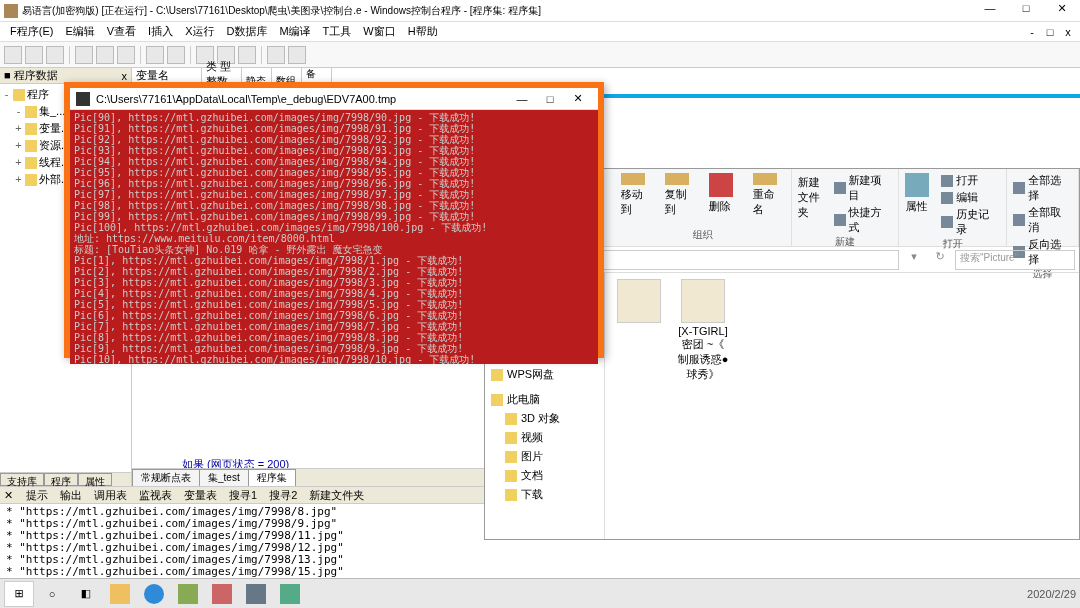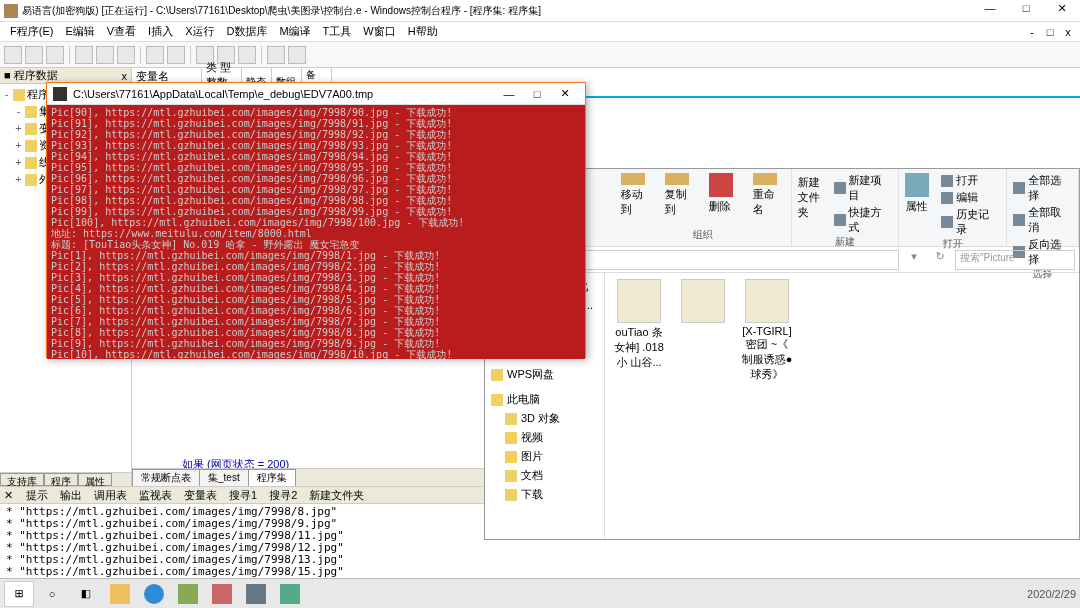--- a/index.html
+++ b/index.html
@@ -19,41 +19,41 @@
 .main{display:flex;height:418px}
 .leftpane{width:132px;border-right:1px solid #ccc;background:#fff;position:relative}
 .leftpane .hdr{height:16px;background:#ece9d8;border-bottom:1px solid #ccc;display:flex;align-items:center;padding:0 4px;font-size:10px}
 .leftpane .hdr .x{margin-left:auto;cursor:pointer}
 .tree{padding:2px;font-size:11px;line-height:15px}
 .tree .tn{display:flex;align-items:center;gap:2px;padding:1px 0;cursor:pointer}
 .tree .tn .exp{width:9px;text-align:center;color:#666}
 .tree .tn .ico{width:12px;height:12px;background:#f0d060}
 .tree .indent{padding-left:12px}
 .rightpane{flex:1;display:flex;flex-direction:column}
-.varhdr{height:30px;border-bottom:2px solid #0ea5e9;display:flex}
+.varhdr{height:30px;border-bottom:4px solid #0ea5e9;display:flex}
 .varhdr .col{border-right:1px solid #ccc;padding:2px 4px;font-size:10px;display:flex;flex-direction:column;justify-content:center}
 .varhdr .c1{width:70px}
 .varhdr .c2{width:40px}
 .varhdr .c3{width:30px}
 .varhdr .c4{width:30px}
 .varhdr .c5{width:30px}
 .code{flex:1;padding:4px;font-size:11px;line-height:16px;color:#000;overflow:hidden;position:relative;white-space:pre}
 .code .ln{display:flex}
 .code .gutter{width:46px;color:#888;text-align:right;padding-right:8px;user-select:none}
 .code .kw{color:#0000a0}
 .tabs{height:18px;display:flex;border-top:1px solid #ccc;background:#ece9d8}
 .tabs .tab{padding:1px 8px;border:1px solid #999;border-bottom:none;background:#f4f4f4;font-size:10px;cursor:pointer;margin-right:-1px}
 .tabs .tab.active{background:#fff}
 .lefttabs{height:14px;display:flex;border-top:1px solid #ccc;background:#ece9d8}
 .lefttabs .tab{padding:1px 6px;border:1px solid #999;font-size:10px;cursor:pointer}
 .outhdr{height:18px;display:flex;align-items:center;gap:12px;padding:0 4px;border-top:1px solid #ccc;border-bottom:1px solid #ccc;background:#ece9d8;font-size:10px}
 .outhdr .x{width:10px;cursor:pointer}
 .outhdr .ot{cursor:pointer}
 .output{height:86px;padding:2px 6px;font-family:"SimSun",monospace;font-size:11px;line-height:12px;overflow:hidden;white-space:pre}
-.console{position:absolute;left:46px;top:82px;width:540px;height:276px;background:#fff;border:1px solid #f97316;box-shadow:2px 2px 8px rgba(0,0,0,0.3);z-index:100}
+.console{position:absolute;left:64px;top:82px;width:540px;height:276px;background:#fff;border:6px solid #f97316;box-shadow:2px 2px 8px rgba(0,0,0,0.3);z-index:100}
 .console .ttl{height:22px;display:flex;align-items:center;padding:0 6px;background:#fff;border-bottom:1px solid #ddd}
 .console .ttl .ico{width:14px;height:14px;background:#333;margin-right:6px}
 .console .ttl .t{flex:1;font-size:11px}
 .console .ttl .b{width:28px;text-align:center;cursor:pointer}
 .console .body{height:254px;background:#b91c1c;color:#ccc;font-family:"SimSun",Consolas,monospace;font-size:10px;line-height:11px;padding:2px 4px;overflow:hidden;white-space:pre}
 .explorer{position:absolute;left:484px;top:168px;width:596px;height:372px;background:#fff;border:1px solid #999;z-index:50;display:flex;flex-direction:column}
 .explorer .ribbon{height:78px;border-bottom:1px solid #ddd;display:flex;background:#f5f6f7}
 .explorer .rleft{width:130px}
 .explorer .rgrp{display:flex;flex-direction:column;align-items:center;padding:4px 6px;border-right:1px solid #e0e0e0;height:100%}
 .explorer .rgrp .bigs{display:flex;gap:12px}
@@ -405,27 +405,20 @@
           <span>文档</span>
         </div>
         <div class="en" style="padding-left: 16px;">
           <div class="ic"></div>
           <span>下载</span>
         </div>
       </div>
     <div class="files" id="files">
         <div class="fitem">
           <div class="thumb"></div>
-          <span>ouTiao
-条女神]
-.018 小
-山谷...</span>
-        </div>
-        <div class="fitem">
-          <div class="thumb"></div>
         </div>
         <div class="fitem">
           <div class="thumb"></div>
           <span>[X-TGIRL]
 密团 ~《
 制服诱惑●
 球秀》</span>
         </div>
       </div>
   </div>

